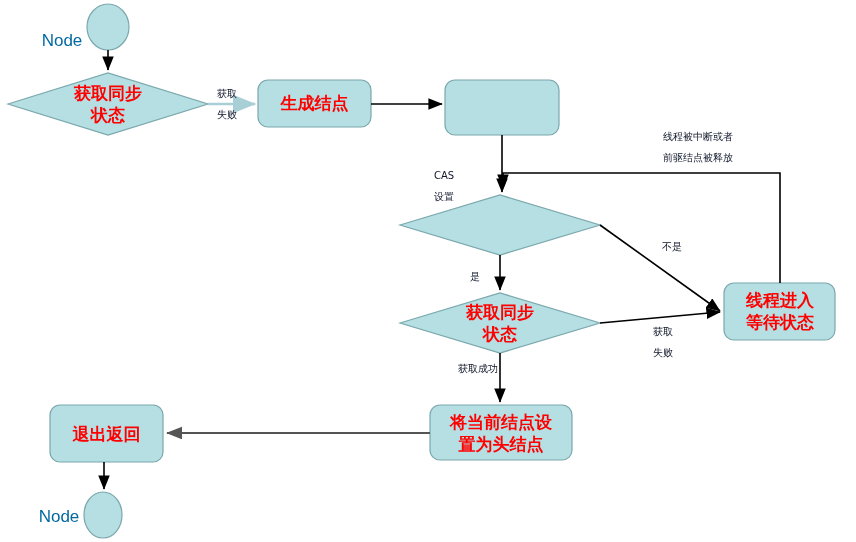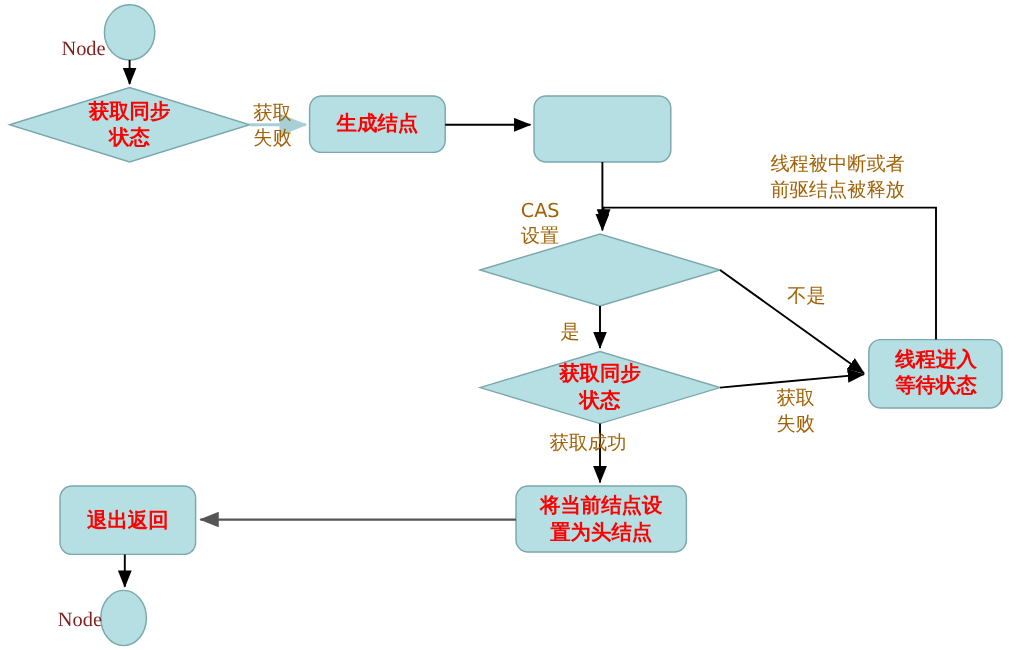--- a/index.html
+++ b/index.html
@@ -34,35 +34,35 @@
     font-weight: bold;
     font-family: "DejaVu Sans", "Liberation Sans", sans-serif;
     font-size: 17px;
     line-height: 22px;
     text-align: center;
     white-space: pre-line;
     pointer-events: none;
   }
   .edge-label {
     position: absolute;
-    color: #a16207;
+    color: #0f172a;
     font-family: "DejaVu Sans", "Liberation Sans", sans-serif;
-    font-size: 16px;
+    font-size: 10px;
     line-height: 21px;
     text-align: center;
     white-space: pre-line;
     pointer-events: none;
   }
   .terminal-label {
     position: absolute;
-    color: #7f1d1d;
-    font-family: Liberation Serif, serif;
+    color: #0369a1;
+    font-family: Liberation Sans, sans-serif;
     font-size: 17px;
     line-height: 20px;
-    text-align: right;
+    text-align: center;
     pointer-events: none;
   }
 </style>
 </head>
 <body>
 
 <div id="canvas">
 
   <svg class="svg-layer" viewBox="0 0 856 542">
     <defs>

